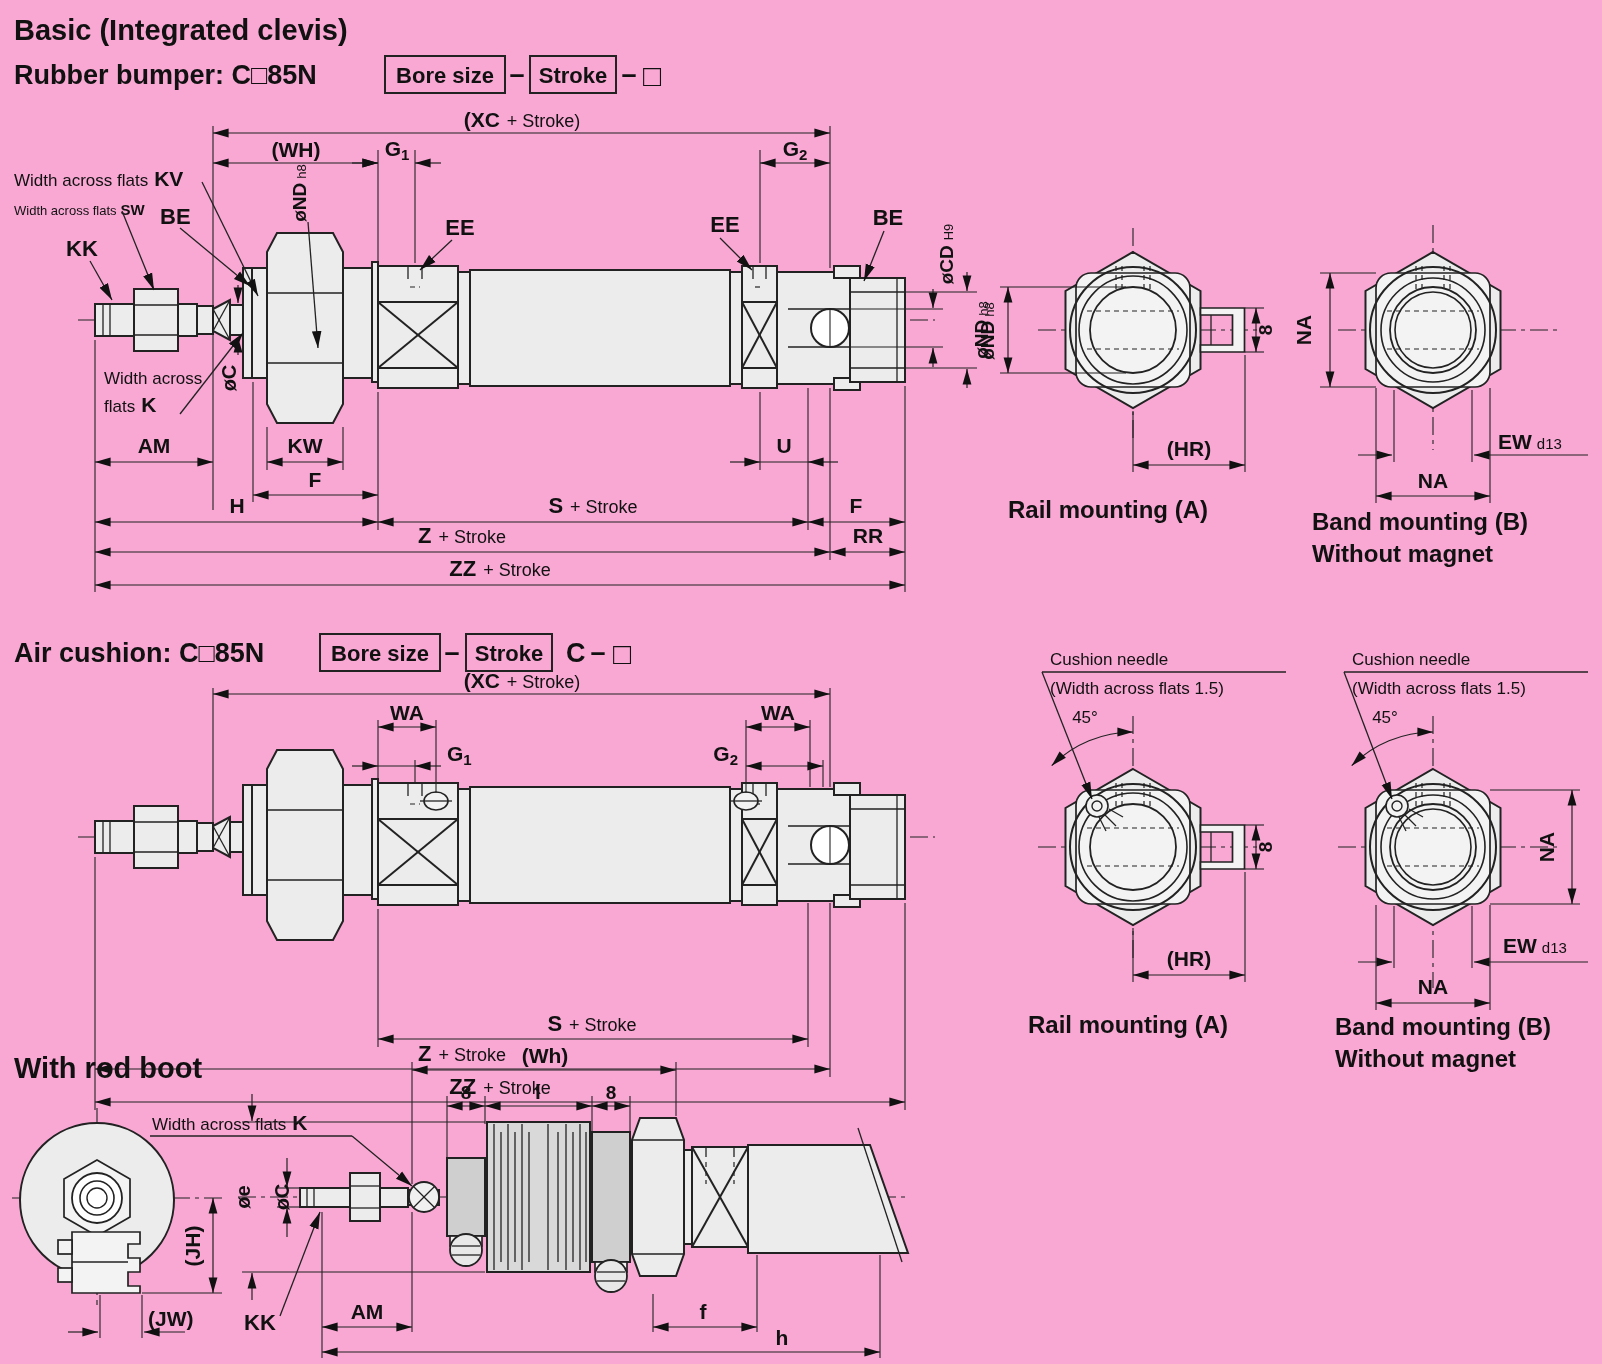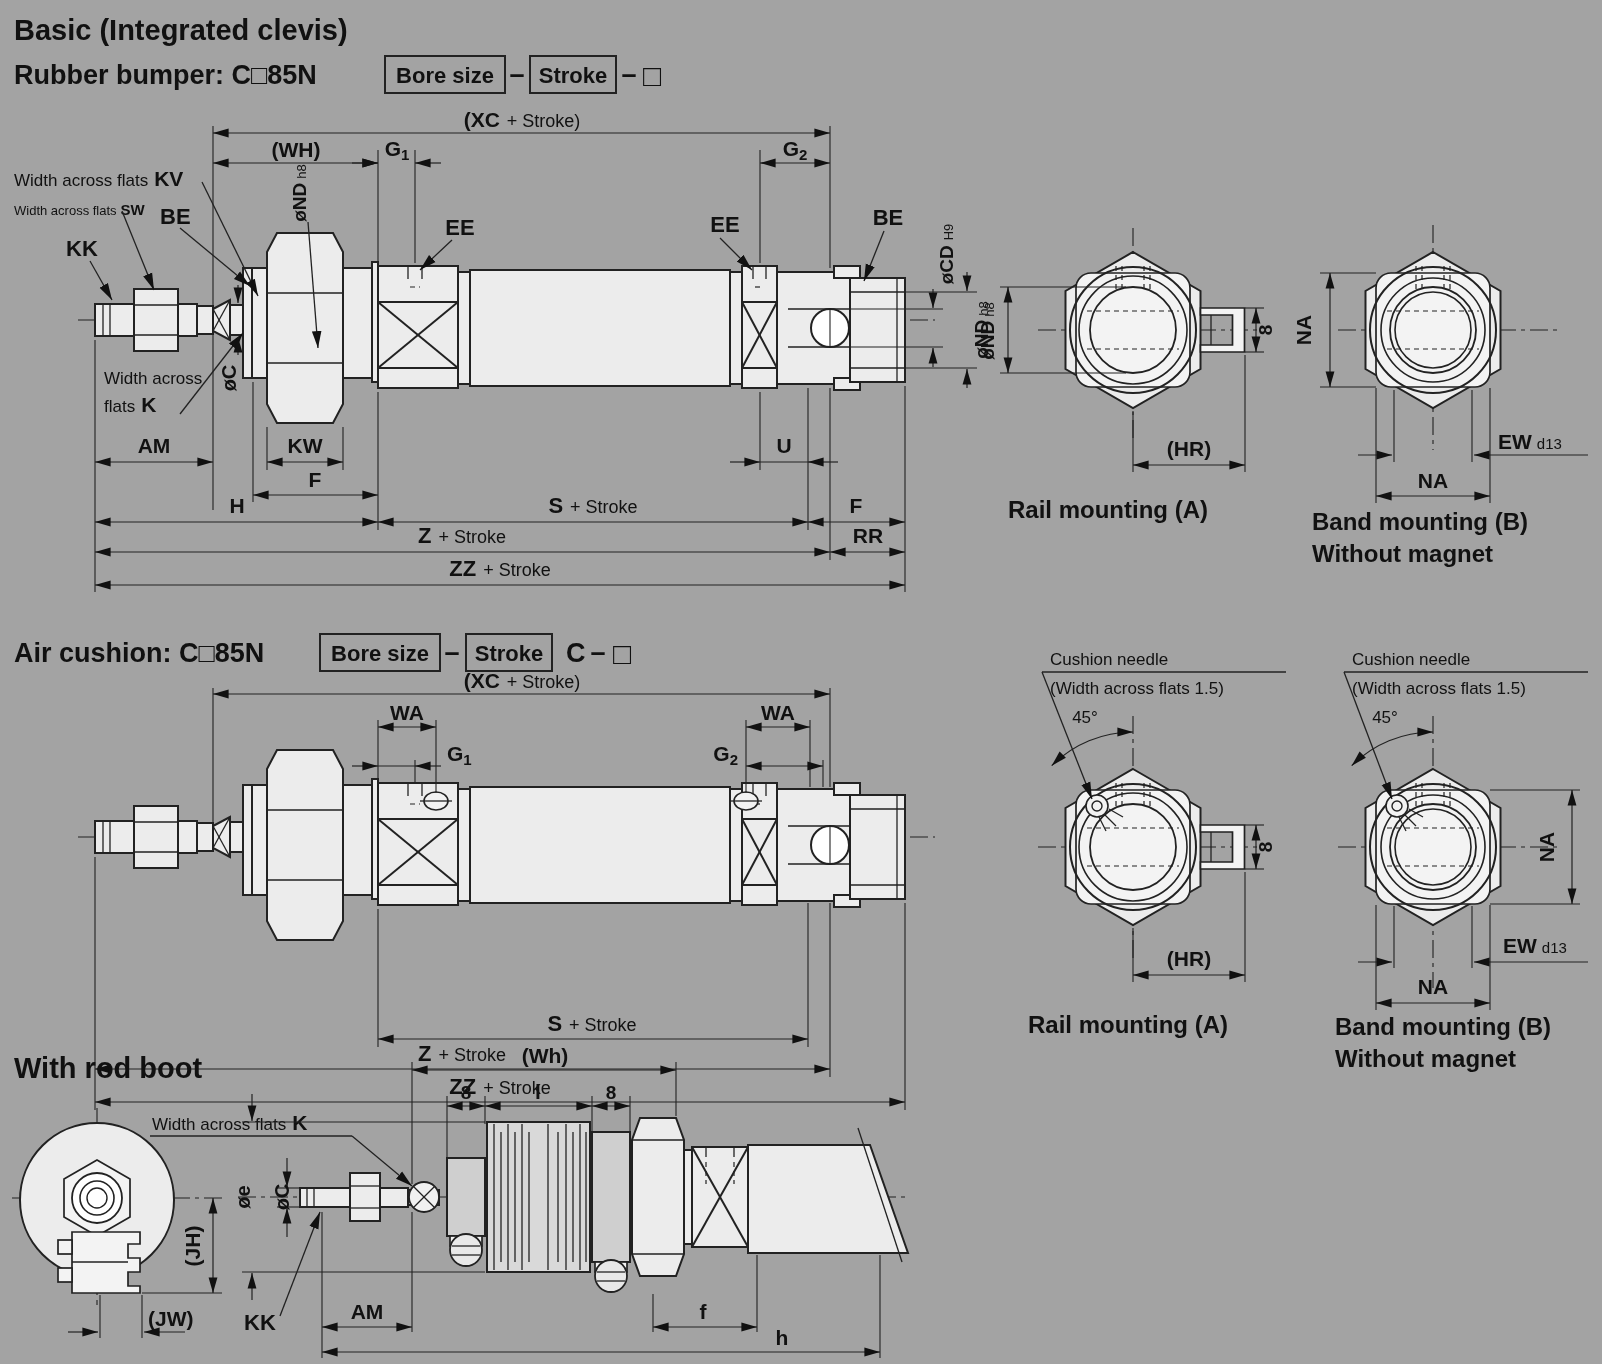--- a/index.html
+++ b/index.html
@@ -1,16 +1,16 @@
 <!DOCTYPE html>
 <html><head>
 <meta charset="utf-8">
 <style>
   html,body{margin:0;padding:0;background:#fff}
-  #stage{position:relative;width:1602px;height:1364px;background:#a3a3a3;overflow:hidden}
+  #stage{position:relative;width:1602px;height:1364px;background:#f9a8d4;overflow:hidden}
   svg{position:absolute;left:0;top:0}
   text{fill:#111;font-family:"Liberation Sans","DejaVu Sans",sans-serif}
   .b{font-weight:700}
   .s13{font-size:13px}.s15{font-size:15px}.s17{font-size:17px}.s18{font-size:18px}
   .s19{font-size:19px}.s20{font-size:20px}.s21{font-size:21px}.s22{font-size:22px}
   .s24{font-size:24px}.s27{font-size:27px}.s29{font-size:29px}.s30{font-size:30px}
   .mid{text-anchor:middle}.end{text-anchor:end}
   .ln{stroke:#222;stroke-width:2;fill:none}
   .fl{fill:#ececec;stroke:#222;stroke-width:2}
   .fl2{fill:#f3f3f3;stroke:#222;stroke-width:1.7}

